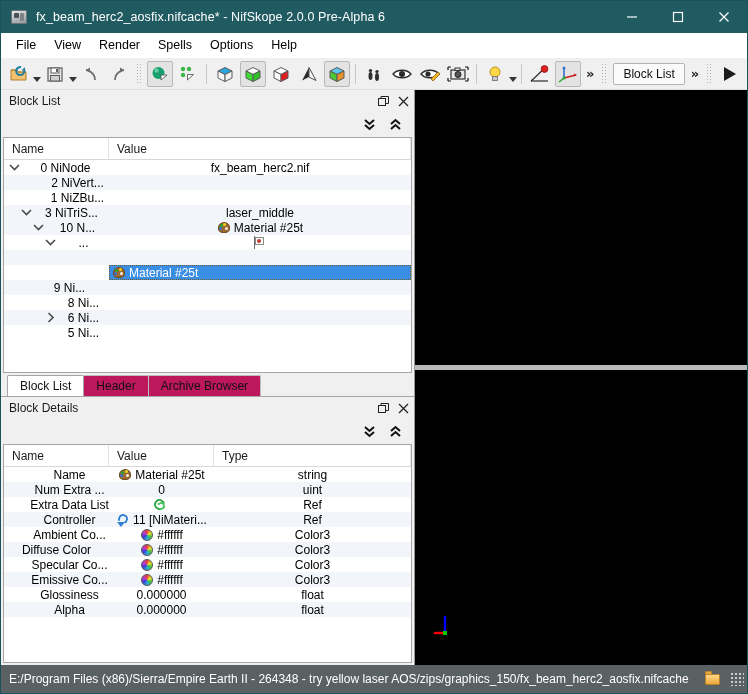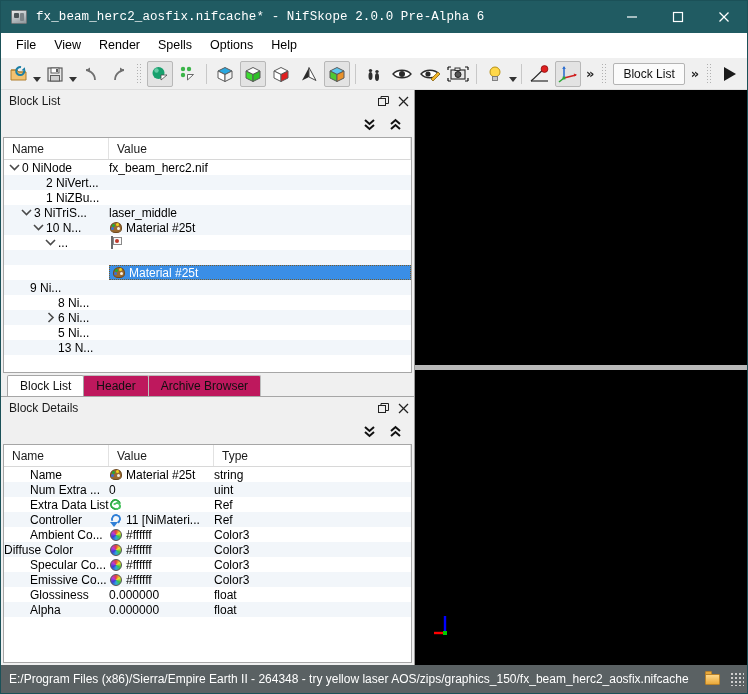--- a/index.html
+++ b/index.html
@@ -50,21 +50,20 @@
   }
   .title-icon .tidot2 {
     position: absolute; left: 10px; top: 5px;
     width: 4px; height: 8px; background:#7b8387; border-radius:1px;
   }
   .title-text {
     font-size: 12.5px;
     letter-spacing: 0.1px;
     white-space: nowrap;
     overflow: hidden;
-    font-family: Liberation Mono, monospace;
   }
   .title-spacer { flex: 1 1 auto; }
   .winbtn {
     width: 46px; height: 32px;
     display: flex; align-items: center; justify-content: center;
     color: #ffffff;
   }
   .winbtn svg { display: block; }
 
   
@@ -275,20 +274,21 @@
     position: relative;
   }
   .row.alt { background: #f2f6fa; }
   .row.plain { background: #ffffff; }
   .cell {
     overflow: hidden;
     white-space: nowrap;
     display: flex;
     align-items: center;
     height: 15px;
+    justify-content: center;
   }
   .c-name { width: 105px; flex: 0 0 105px; position: relative; }
   .c-val  { width: 105px; flex: 0 0 105px; }
   .c-type { flex: 1 1 auto; }
 
   .name-text { white-space: nowrap; }
   .twisty {
     position: absolute;
     width: 12px; height: 12px;
     display: flex; align-items: center; justify-content: center;
@@ -814,28 +814,20 @@
                 </div>
               </div>
               <div class="row plain">
                 <div class="cell c-name">
                   <span class="name-text" style="margin-left:54px;">5 Ni...</span>
                 </div>
                 <div class="cell c-type">
                   <span></span>
                 </div>
               </div>
-              <div class="row alt">
-                <div class="cell c-name">
-                  <span class="name-text" style="margin-left:54px;">13 N...</span>
-                </div>
-                <div class="cell c-type">
-                  <span></span>
-                </div>
-              </div>
             </div>
         </div>
       </div>
 
       <div class="tabbar">
         <div class="tab active">Block List</div>
         <div class="tab">Header</div>
         <div class="tab">Archive Browser</div>
       </div>
 

